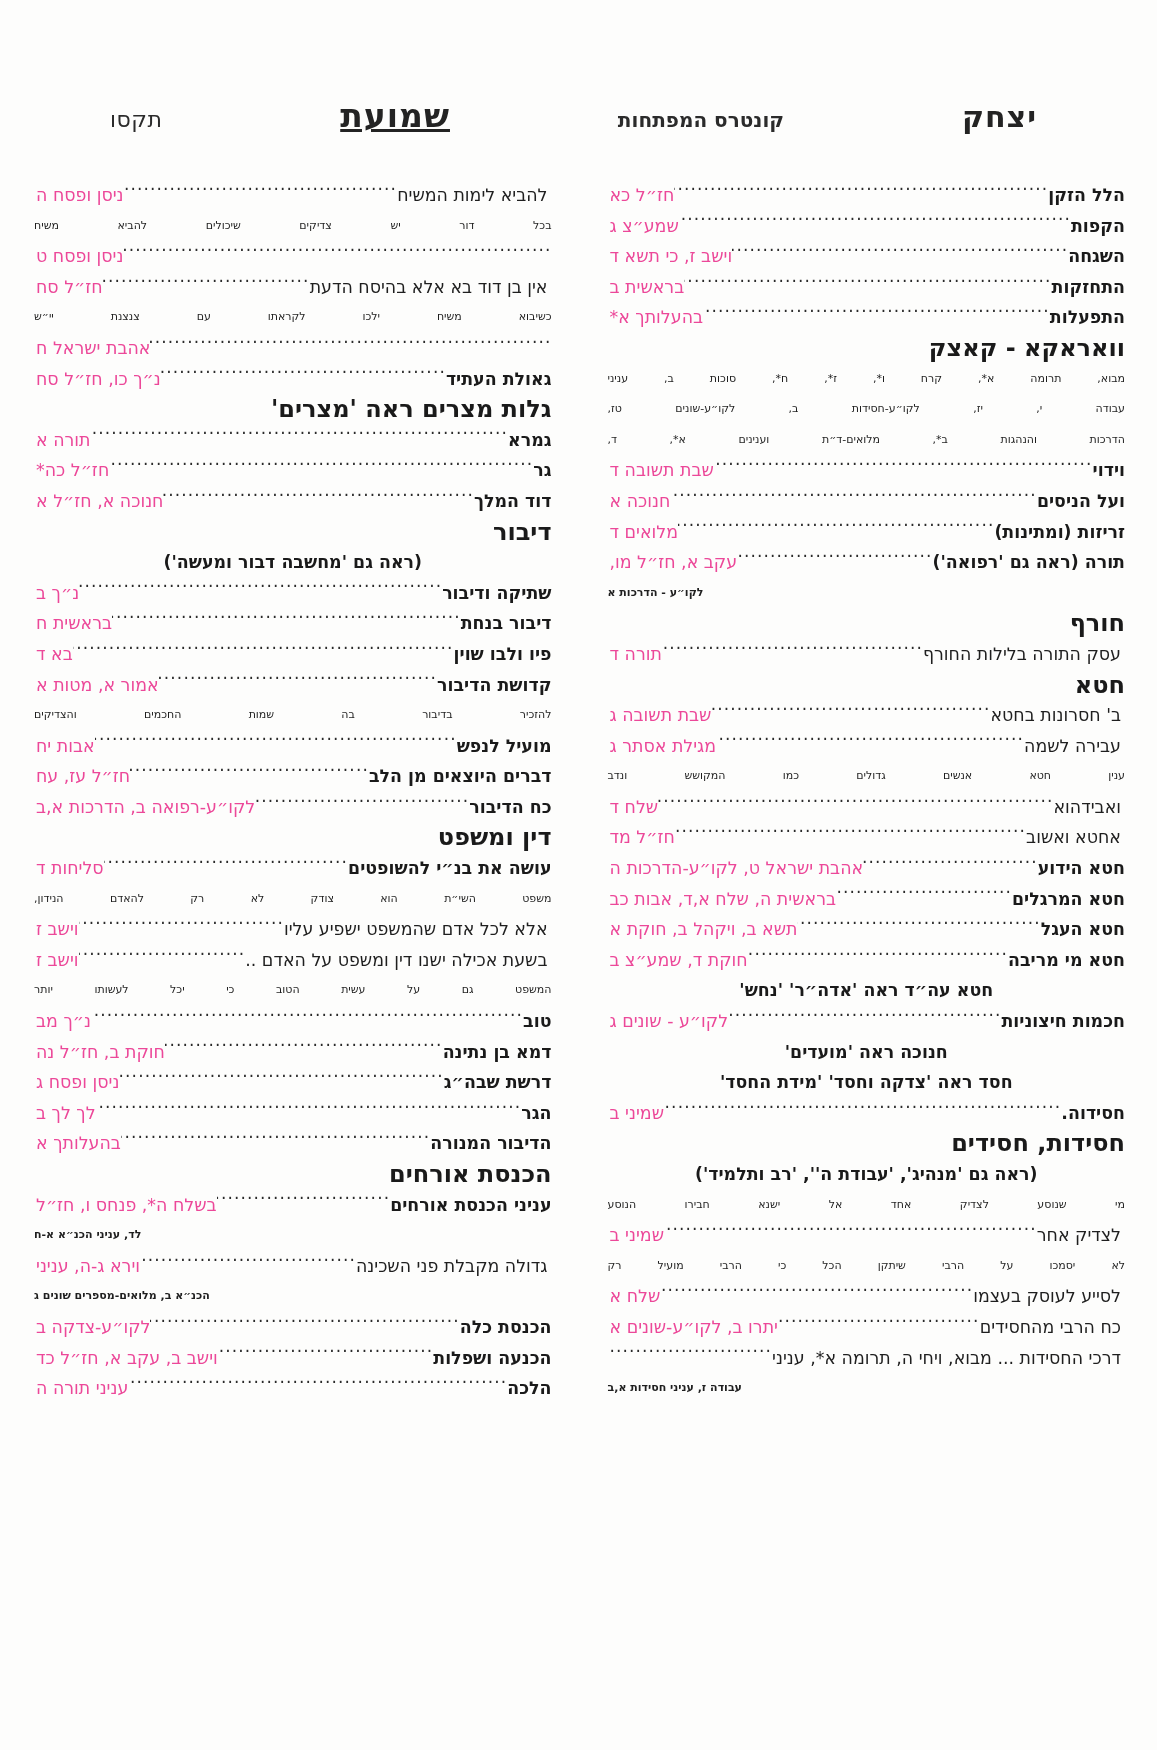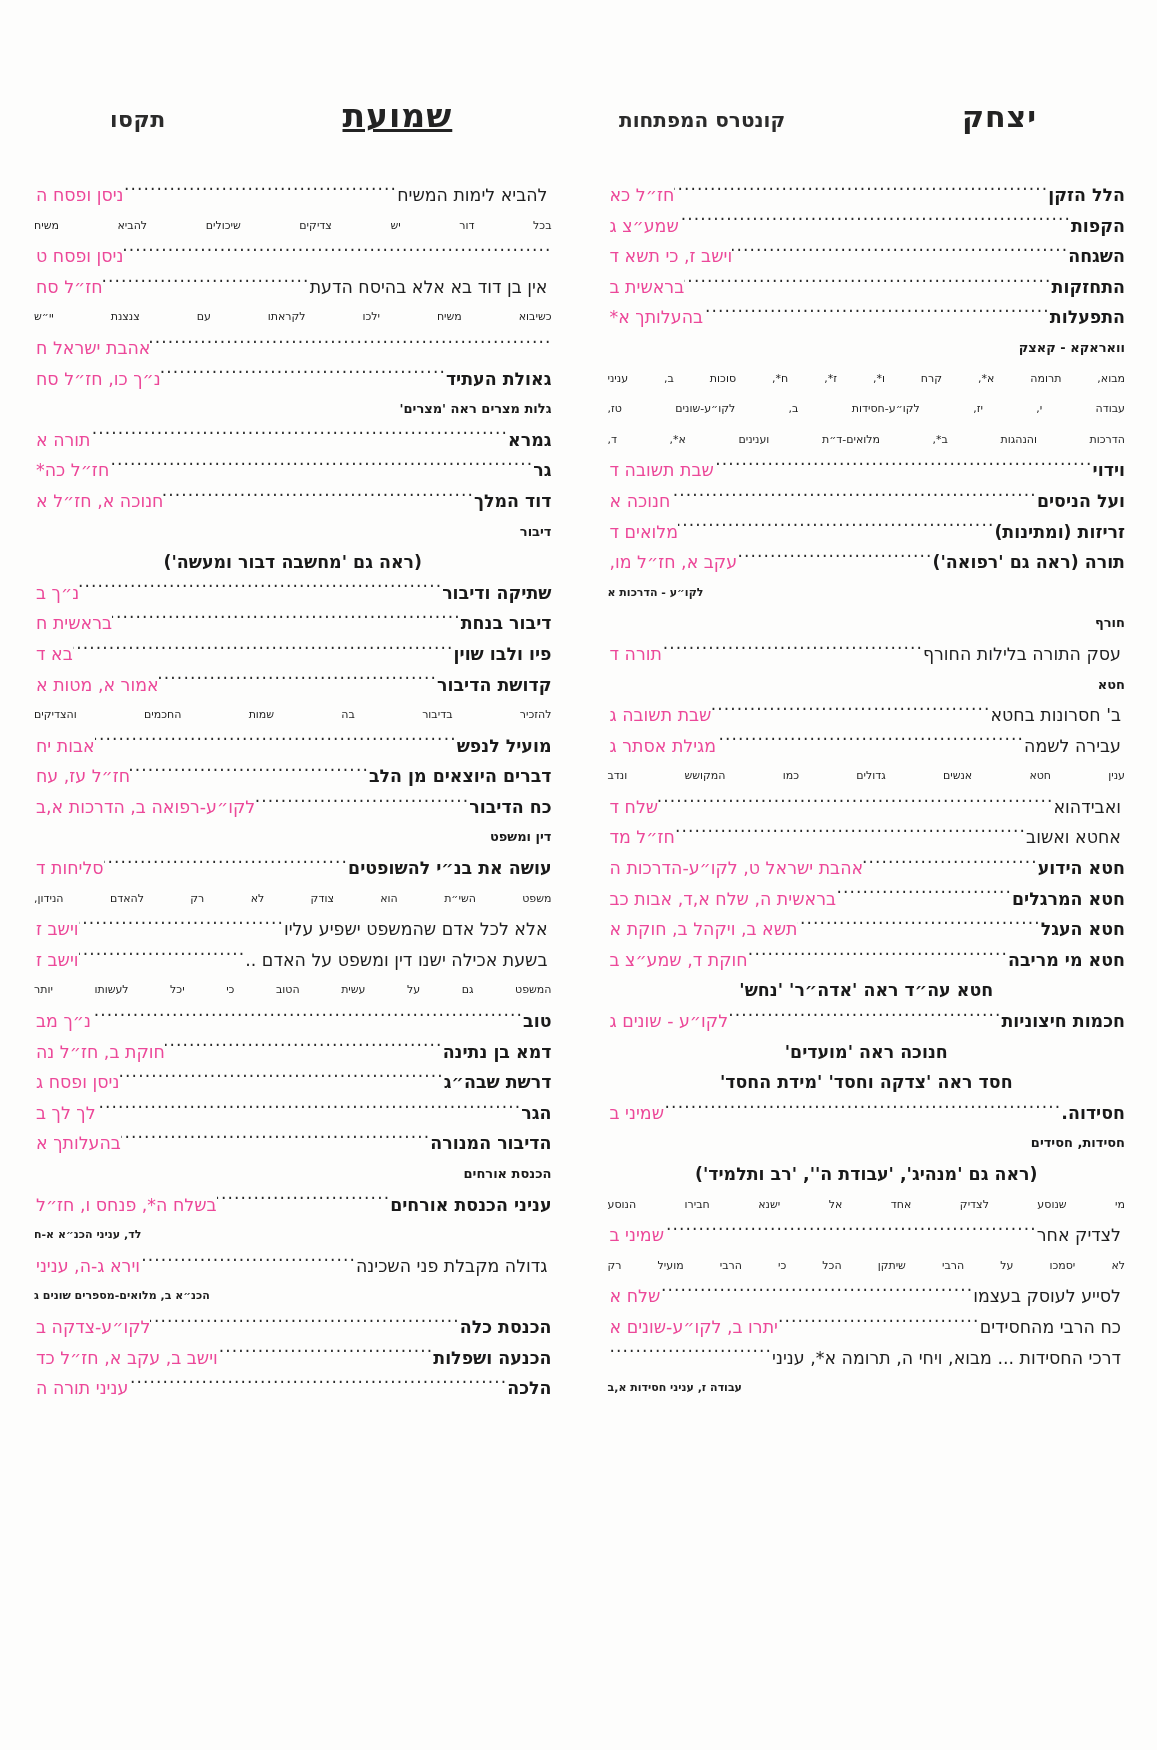--- a/index.html
+++ b/index.html
@@ -32,21 +32,21 @@
     right: 120px;
     height: 50px;
     display: flex;
     flex-direction: row-reverse;
     align-items: baseline;
     justify-content: space-between;
     direction: rtl;
   }
   .hdr-folio {
     font-size: 22px;
-    font-weight: 700;
+    font-weight: 400;
     letter-spacing: 0.5px;
     color: #2b2b2b;
   }
   .hdr-booktitle {
     font-size: 33px;
     font-weight: 700;
     letter-spacing: 1px;
     color: #232323;
     margin-right: -10px;
     text-decoration: underline;
@@ -152,21 +152,21 @@
     font-size: 17.4px;
     font-weight: 700;
     line-height: 30.6px;
     text-align: center;
     color: #1a1a1a;
   }
 
   
   .headonly {
     direction: rtl;
-    font-size: 13px;
+    font-size: 24px;
     font-weight: 700;
     line-height: 30.6px;
     color: #1a1a1a;
     text-align: right;
   }
 </style>
 </head>
 <body>
 
 <div class="page"></div>

